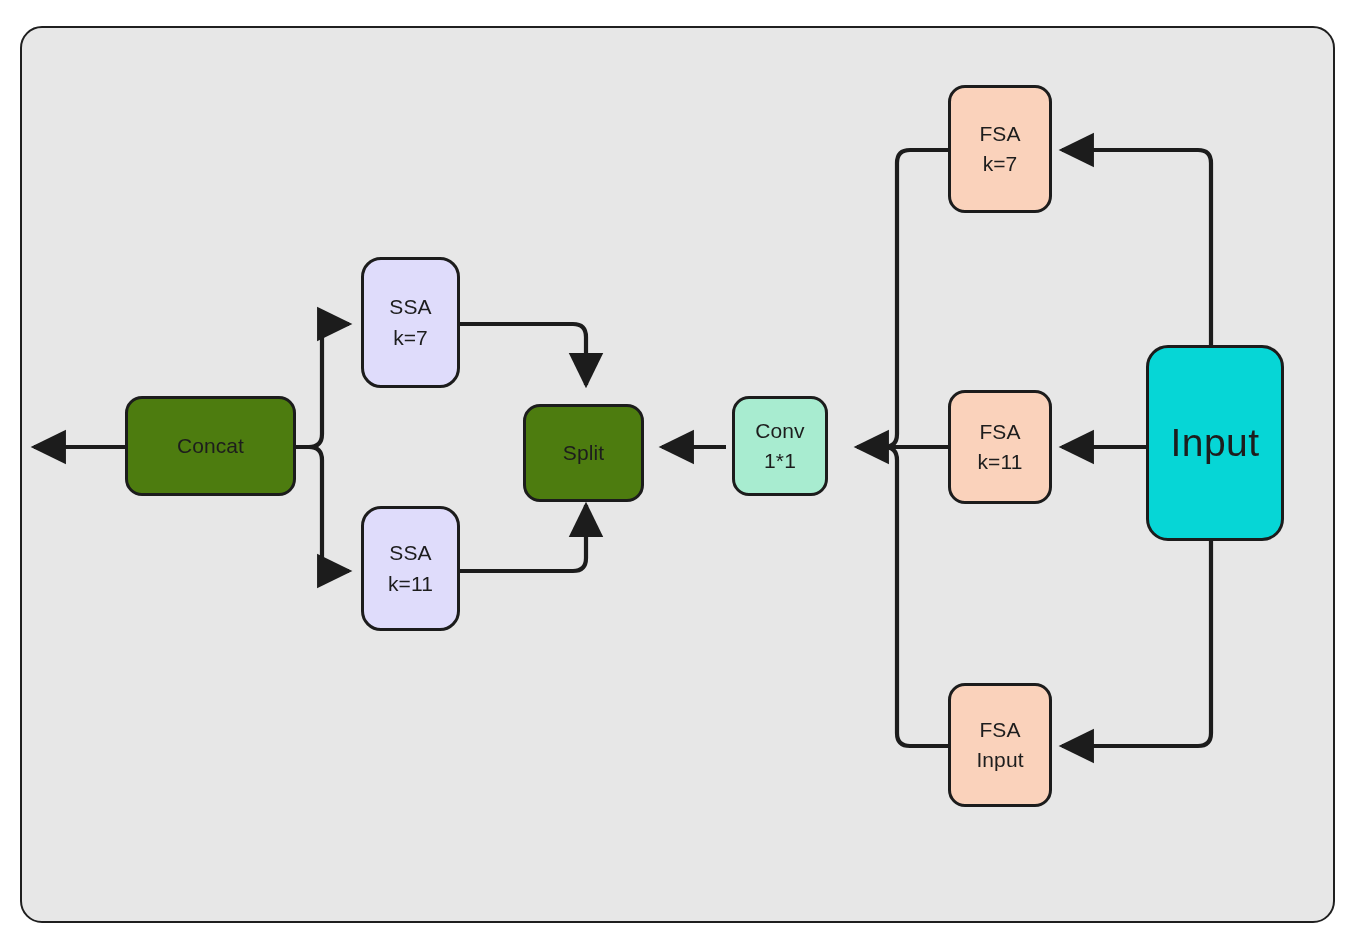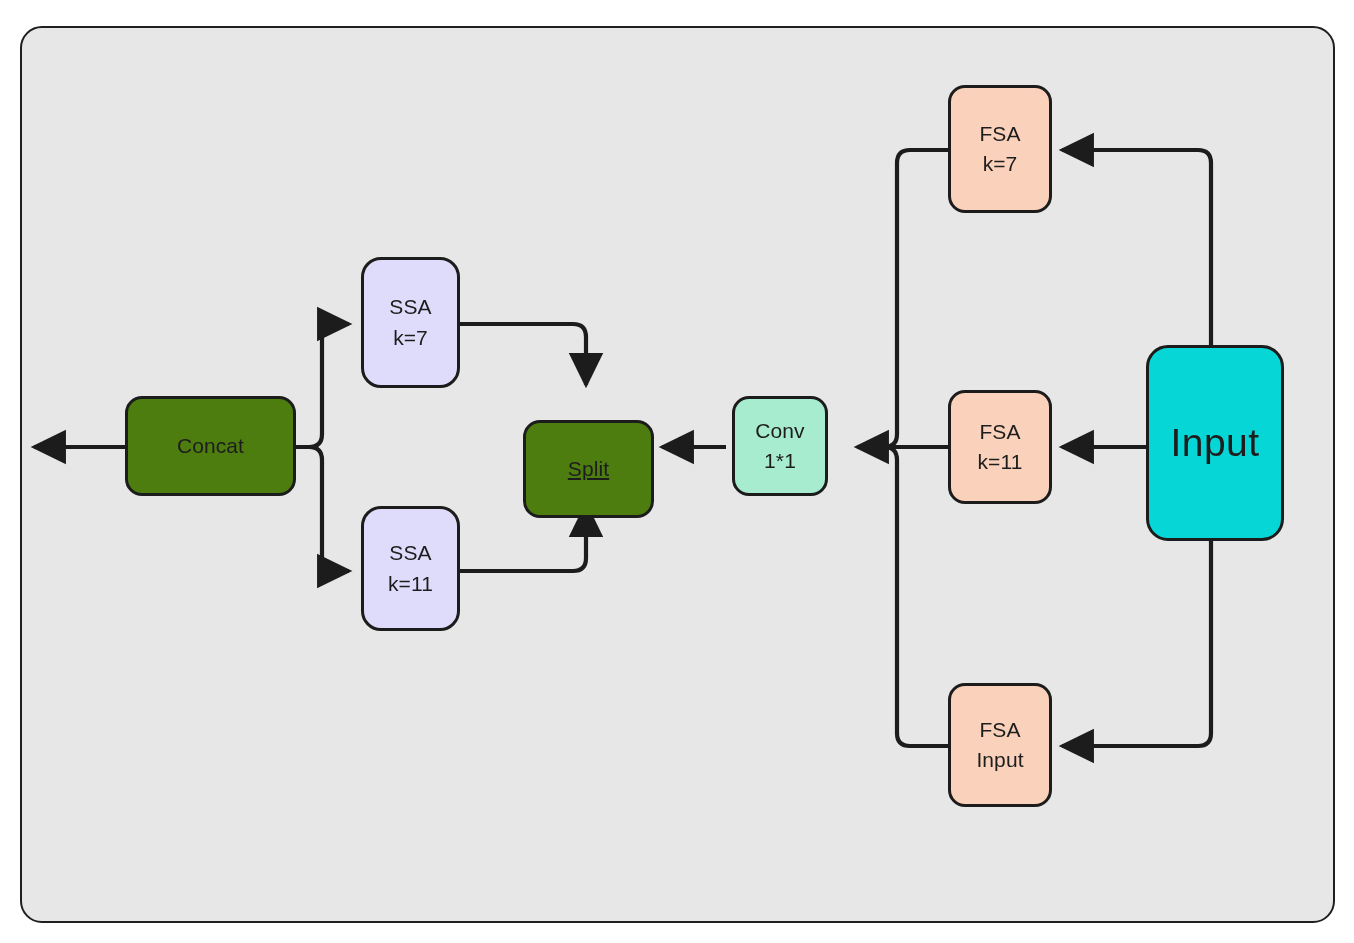--- a/index.html
+++ b/index.html
@@ -140,21 +140,21 @@
   <div class="node n-fsa" style="left:948px; top:683px; width:104px; height:124px;">
     <span class="line">FSA</span>
     <span class="line">Input</span>
   </div>
 
   <div class="node n-conv" style="left:684px; top:396px; width:96px; height:100px;margin-left:48px;">
     <span class="line">Conv</span>
     <span class="line">1*1</span>
   </div>
 
-  <div class="node n-split" style="left:523px; top:420px; width:131px; height:98px;text-decoration:underline;">
+  <div class="node n-split" style="left:523px; top:404px; width:121px; height:98px;">
     <span class="line">Split</span>
   </div>
 
   <div class="node n-ssa" style="left:361px; top:257px; width:99px; height:131px;">
     <span class="line">SSA</span>
     <span class="line">k=7</span>
   </div>
 
   <div class="node n-ssa" style="left:361px; top:506px; width:99px; height:125px;">
     <span class="line">SSA</span>

